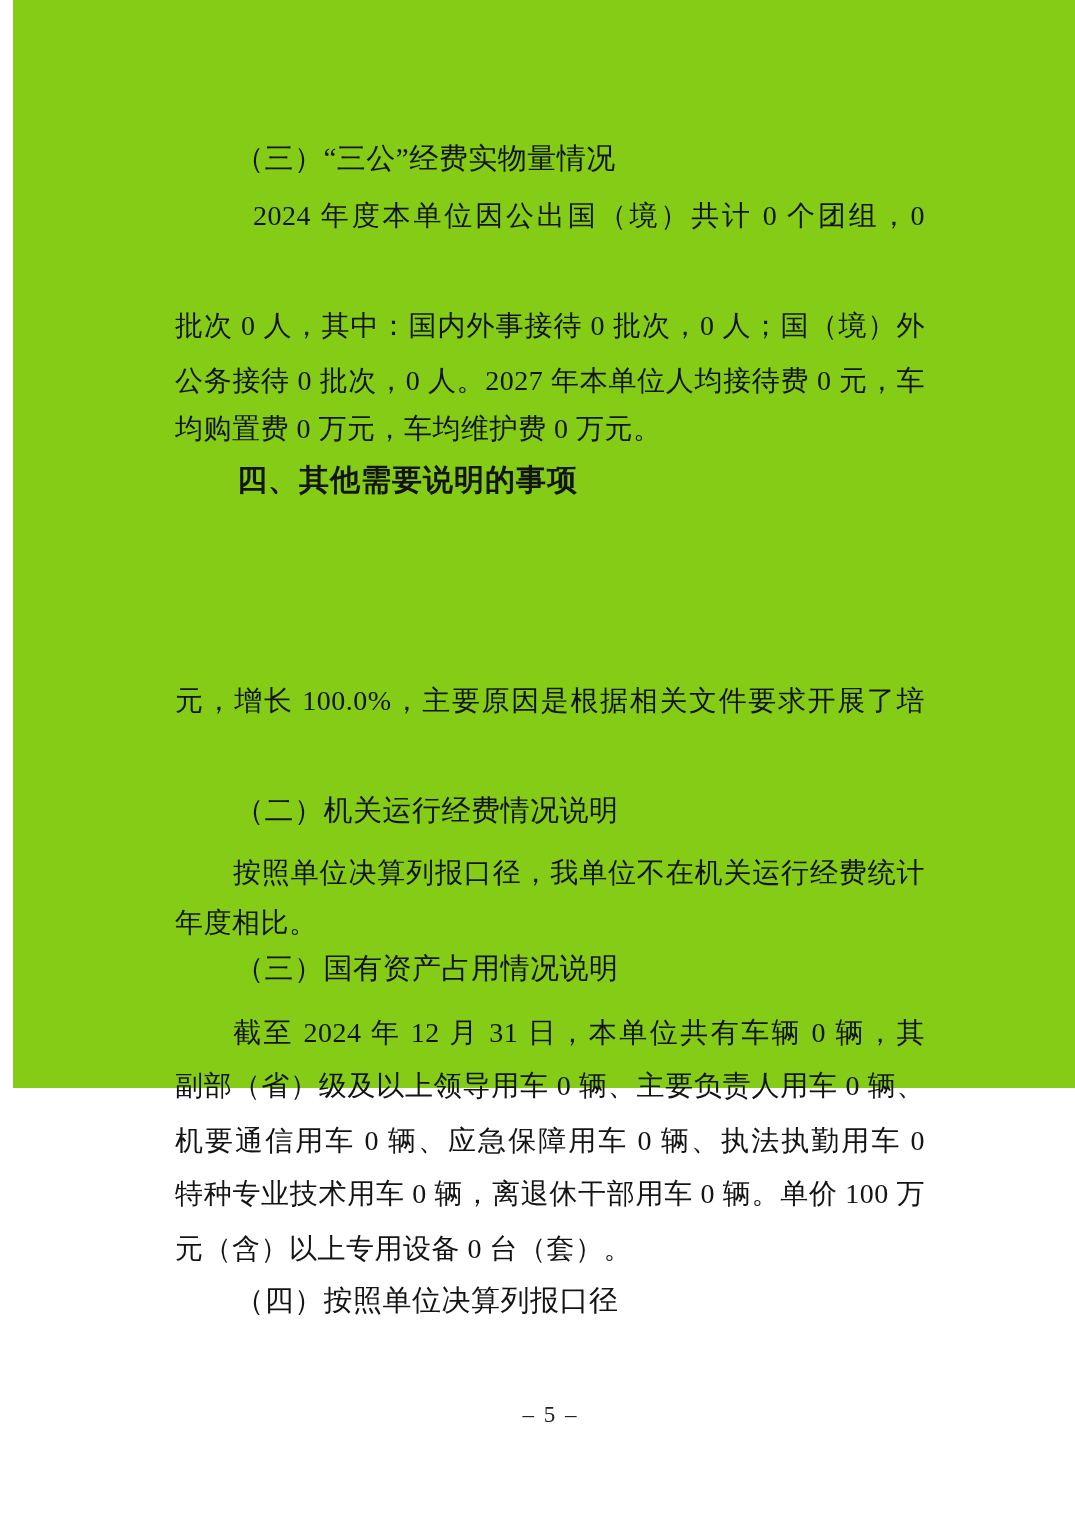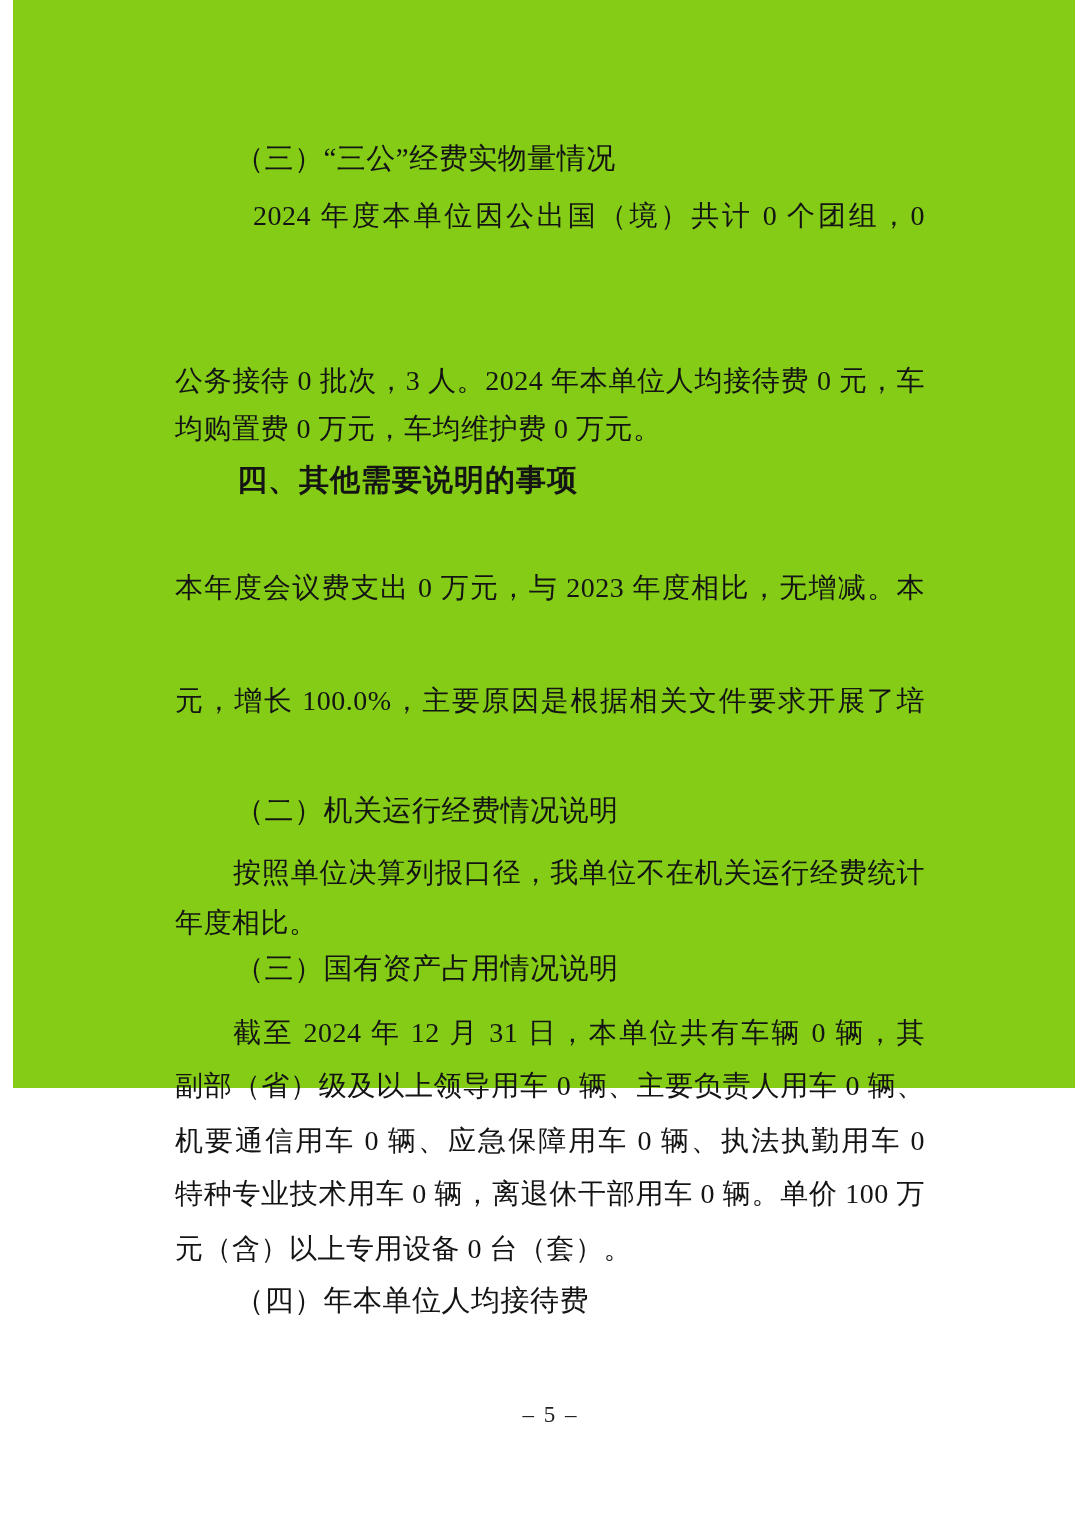--- a/index.html
+++ b/index.html
@@ -68,36 +68,36 @@
   }
 </style>
 </head>
 <body>
 
 <div class="page">
 
   <div class="ln h2" style="top:131px">（三）“三公”经费实物量情况</div>
 
   <div class="ln fill" style="top:188px;left:240px;width:672px">2024 年度本单位因公出国（境）共计 0 个团组，0 人；</div>
-  <div class="ln fill" style="top:353px">公务接待 0 批次，3 人。2024 年本单位人均接待费 0 元，车</div>
+  <div class="ln fill" style="top:298px">批次 0 人，其中：国内外事接待 0 批次，0 人；国（境）外</div>
+  <div class="ln fill" style="top:353px">公务接待 0 批次，0 人。2027 年本单位人均接待费 0 元，车</div>
   <div class="ln" style="top:401px">均购置费 0 万元，车均维护费 0 万元。</div>
 
   <div class="ln h1" style="top:452px">四、其他需要说明的事项</div>
 
-  <div class="ln fill" style="top:560px">本年度会议费支出 0 万元，与 2023 年度相比，无增减。本</div>
   <div class="ln fill" style="top:673px">元，增长 100.0%，主要原因是根据相关文件要求开展了培训</div>
 
   <div class="ln h2" style="top:783px">（二）机关运行经费情况说明</div>
   <div class="ln fill" style="top:845px;left:220px;width:692px">按照单位决算列报口径，我单位不在机关运行经费统计</div>
   <div class="ln" style="top:895px">年度相比。</div>
 
   <div class="ln h2" style="top:941px">（三）国有资产占用情况说明</div>
   <div class="ln fill" style="top:1005px;left:220px;width:692px">截至 2024 年 12 月 31 日，本单位共有车辆 0 辆，其中，</div>
   <div class="ln fill" style="top:1058px">副部（省）级及以上领导用车 0 辆、主要负责人用车 0 辆、</div>
   <div class="ln fill" style="top:1113px">机要通信用车 0 辆、应急保障用车 0 辆、执法执勤用车 0 辆，</div>
   <div class="ln fill" style="top:1166px">特种专业技术用车 0 辆，离退休干部用车 0 辆。单价 100 万</div>
   <div class="ln" style="top:1221px">元（含）以上专用设备 0 台（套）。</div>
 
-  <div class="ln h2" style="top:1273px">（四）年本单位人均接待费</div>
+  <div class="ln h2" style="top:1273px">（四）按照单位决算列报口径</div>
 
   <div class="pagenum">– 5 –</div>
 
 </div>
 
 </body></html>

